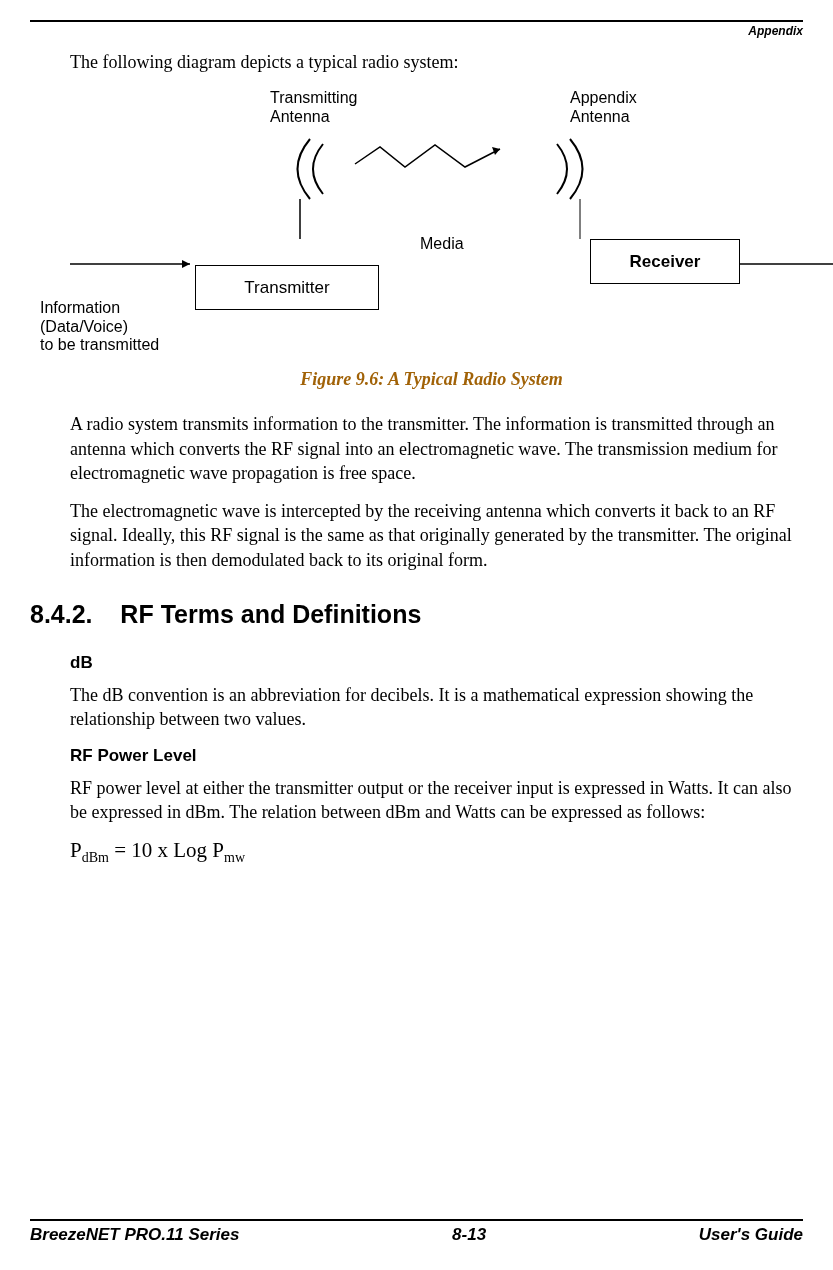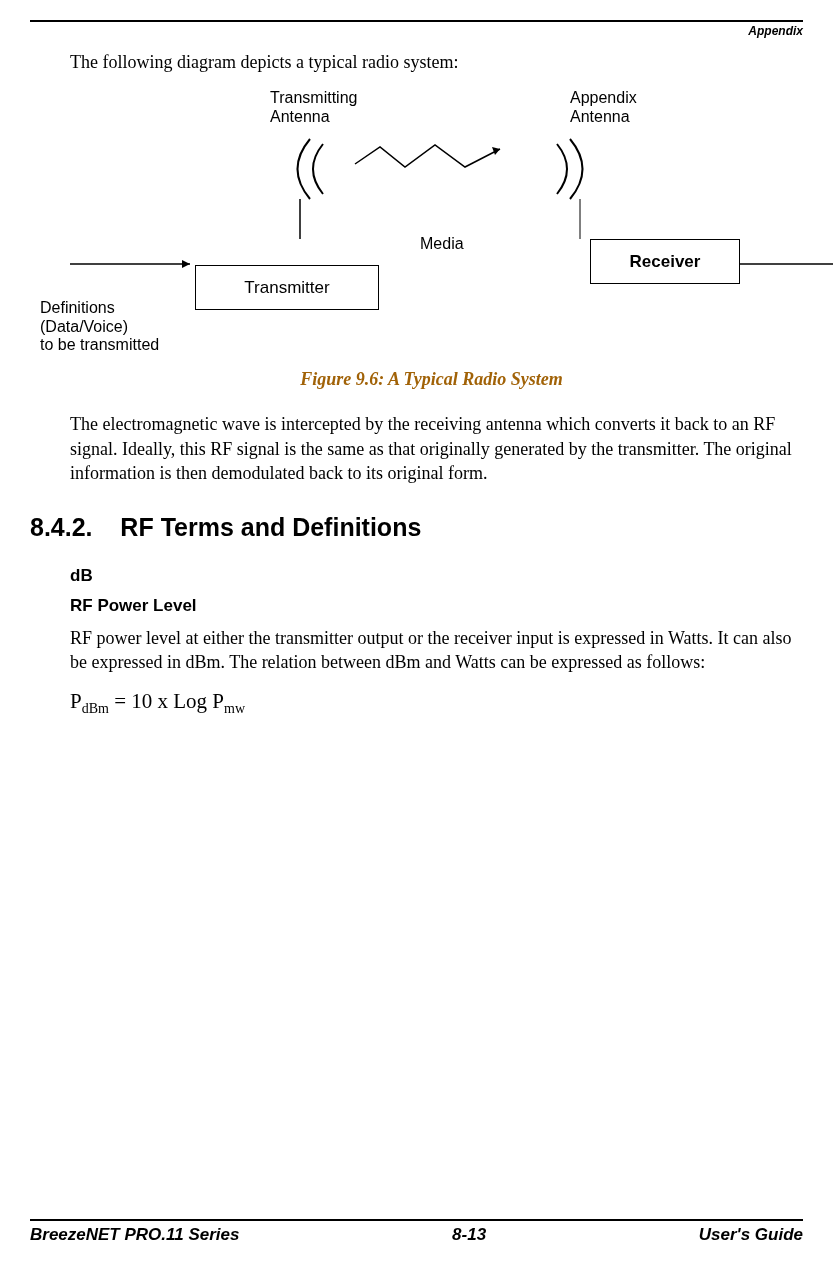--- a/index.html
+++ b/index.html
@@ -161,35 +161,37 @@
       <line x1="230" y1="150" x2="230" y2="110" stroke="#000" stroke-width="1.5"></line>
 
       <line x1="510" y1="110" x2="510" y2="150" stroke="#000" stroke-width="1" stroke-dasharray="1 0"></line>
       <line x1="560" y1="150" x2="560" y2="110" stroke="#000" stroke-width="0"></line>
 
       <line x1="670" y1="175" x2="790" y2="175" stroke="#000" stroke-width="1.5"></line>
       <polygon points="790,175 782,171 782,179" fill="#000"></polygon>
     </svg>
 
     <div class="diag-label" style="left:-30px; top:210px;">
-      <span>Definitions</span><br>
+      <span>Information</span><br>
       <span>(Data/Voice)</span><br>
       <span>to be transmitted</span>
     </div>
   </div>
 
   <div class="figure-caption">Figure 9.6: A Typical Radio System</div>
 
+  <p class="body-text">A radio system transmits information to the transmitter. The information is transmitted through an antenna which converts the RF signal into an electromagnetic wave. The transmission medium for electromagnetic wave propagation is free space.</p>
   <p class="body-text">The electromagnetic wave is intercepted by the receiving antenna which converts it back to an RF signal. Ideally, this RF signal is the same as that originally generated by the transmitter. The original information is then demodulated back to its original form.</p>
 
   <h2 class="section-num-title">
     <span>8.4.2.</span>&nbsp;&nbsp;&nbsp;&nbsp;<span>RF Terms and Definitions</span>
   </h2>
 
   <div class="subheading">dB</div>
+  <p class="body-text">The dB convention is an abbreviation for decibels. It is a mathematical expression showing the relationship between two values.</p>
 
   <div class="subheading">RF Power Level</div>
   <p class="body-text">RF power level at either the transmitter output or the receiver input is expressed in Watts. It can also be expressed in dBm. The relation between dBm and Watts can be expressed as follows:</p>
 
   <p class="formula">
     <span>P</span><span class="sub">dBm</span><span> = 10 x Log P</span><span class="sub">mw</span>
   </p>
 
 </div>
 

